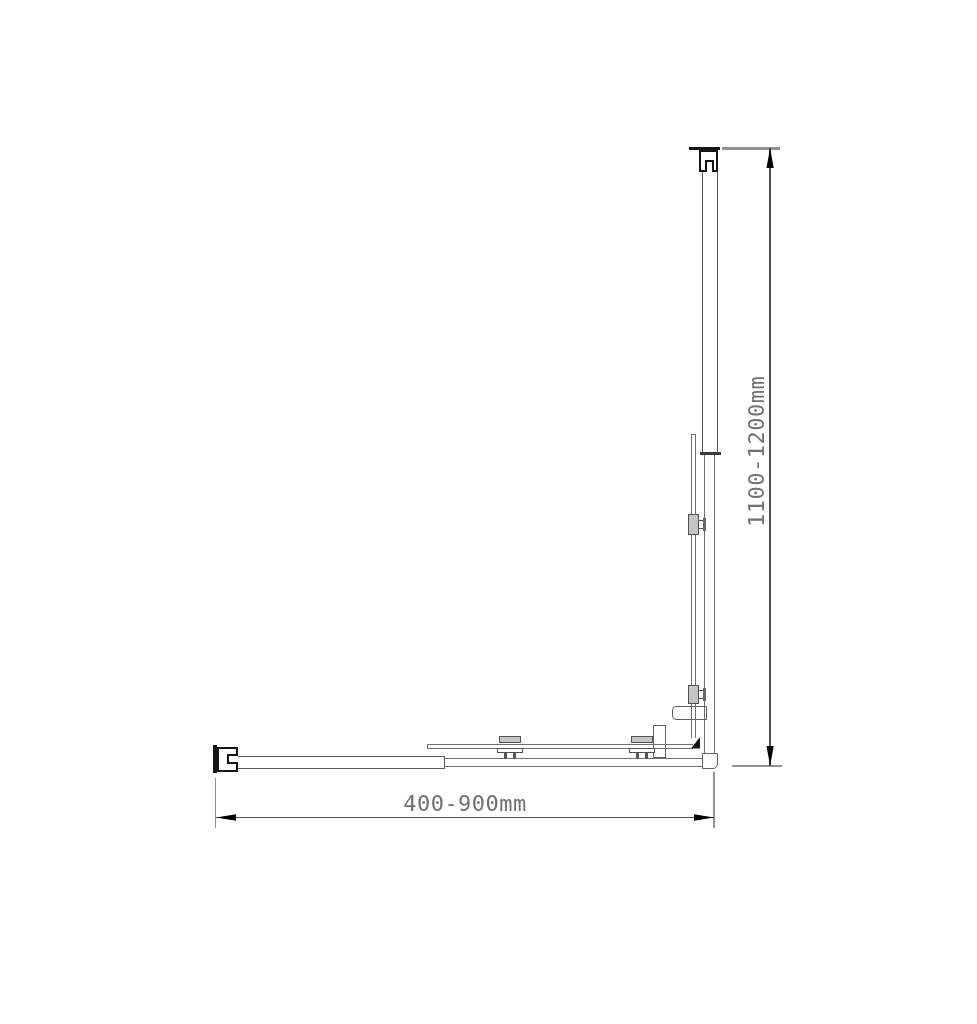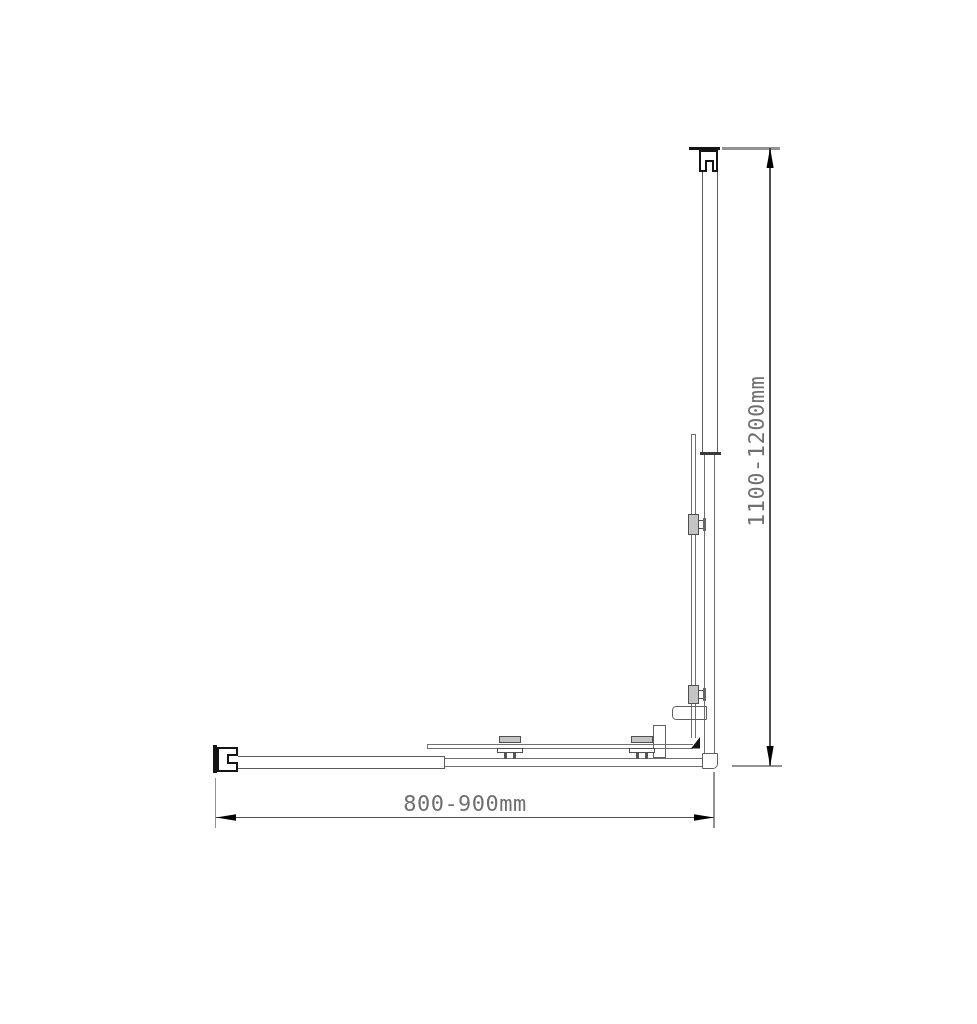--- a/index.html
+++ b/index.html
@@ -74,21 +74,21 @@
   <div class="el" style="left:645px;top:752.5px;width:3px;height:6px;background:#555;"></div>
 
   <div class="el extline" style="left:722px;top:146.5px;width:58px;height:3px;"></div>
   <div class="el extline" style="left:732px;top:764.5px;width:50px;height:2.4px;"></div>
   <div class="el dimline" style="left:769.3px;top:148px;width:1.6px;height:618px;"></div>
   <div class="el dimtext rot" style="left:687px;top:445px;width:140px;height:24px;line-height:24px;">1100-1200mm</div>
 
   <div class="el extline" style="left:214.8px;top:778px;width:1.6px;height:50px;"></div>
   <div class="el extline" style="left:713.2px;top:772px;width:1.6px;height:56px;"></div>
   <div class="el dimline" style="left:216px;top:816.7px;width:498px;height:1.6px;"></div>
-  <div class="el dimtext" style="left:365px;top:792px;width:200px;height:24px;line-height:24px;">800-900mm</div>
+  <div class="el dimtext" style="left:365px;top:792px;width:200px;height:24px;line-height:24px;">400-900mm</div>
 
   <svg class="overlay" width="977" height="1024" viewBox="0 0 977 1024">
     <polygon points="766.5,168 770.1,148 773.7,168" fill="#000"></polygon>
     <polygon points="766.5,746 770.1,766 773.7,746" fill="#000"></polygon>
     <polygon points="236,814.2 216,817.5 236,820.8" fill="#000"></polygon>
     <polygon points="694,814.2 714,817.5 694,820.8" fill="#000"></polygon>
     <polygon points="691,748.5 700,737 700,748.5" fill="#141414"></polygon>
   </svg>
 
 </div>

